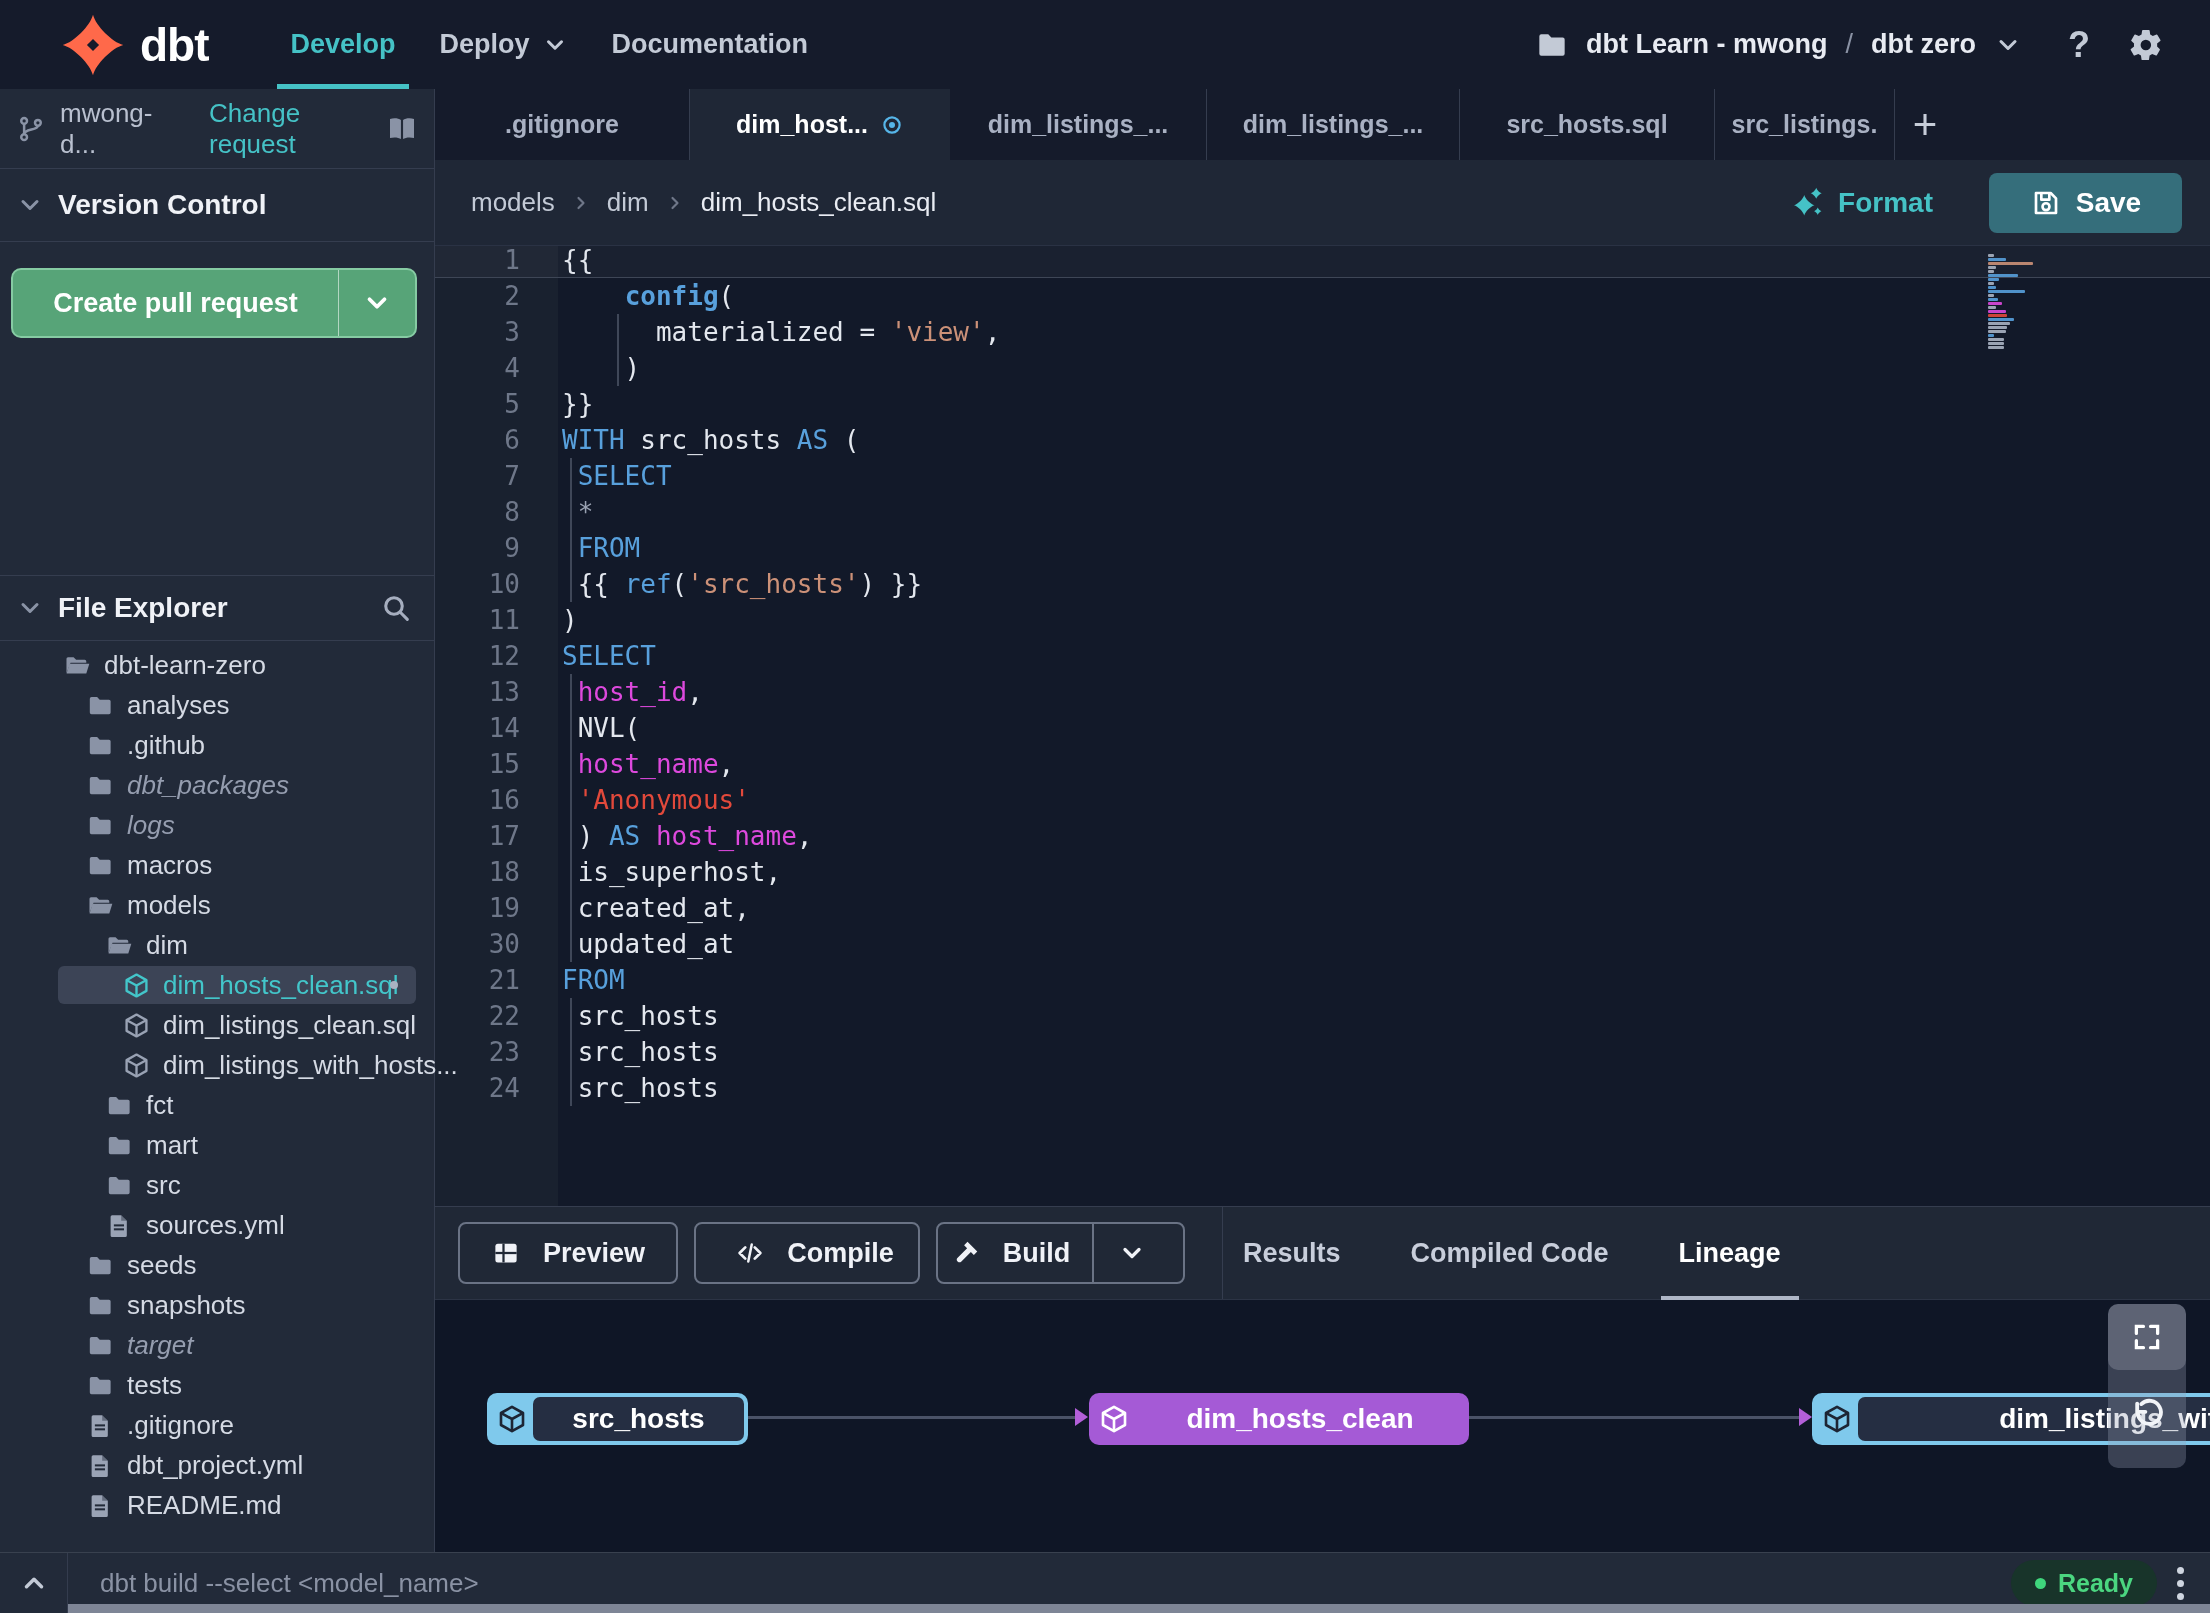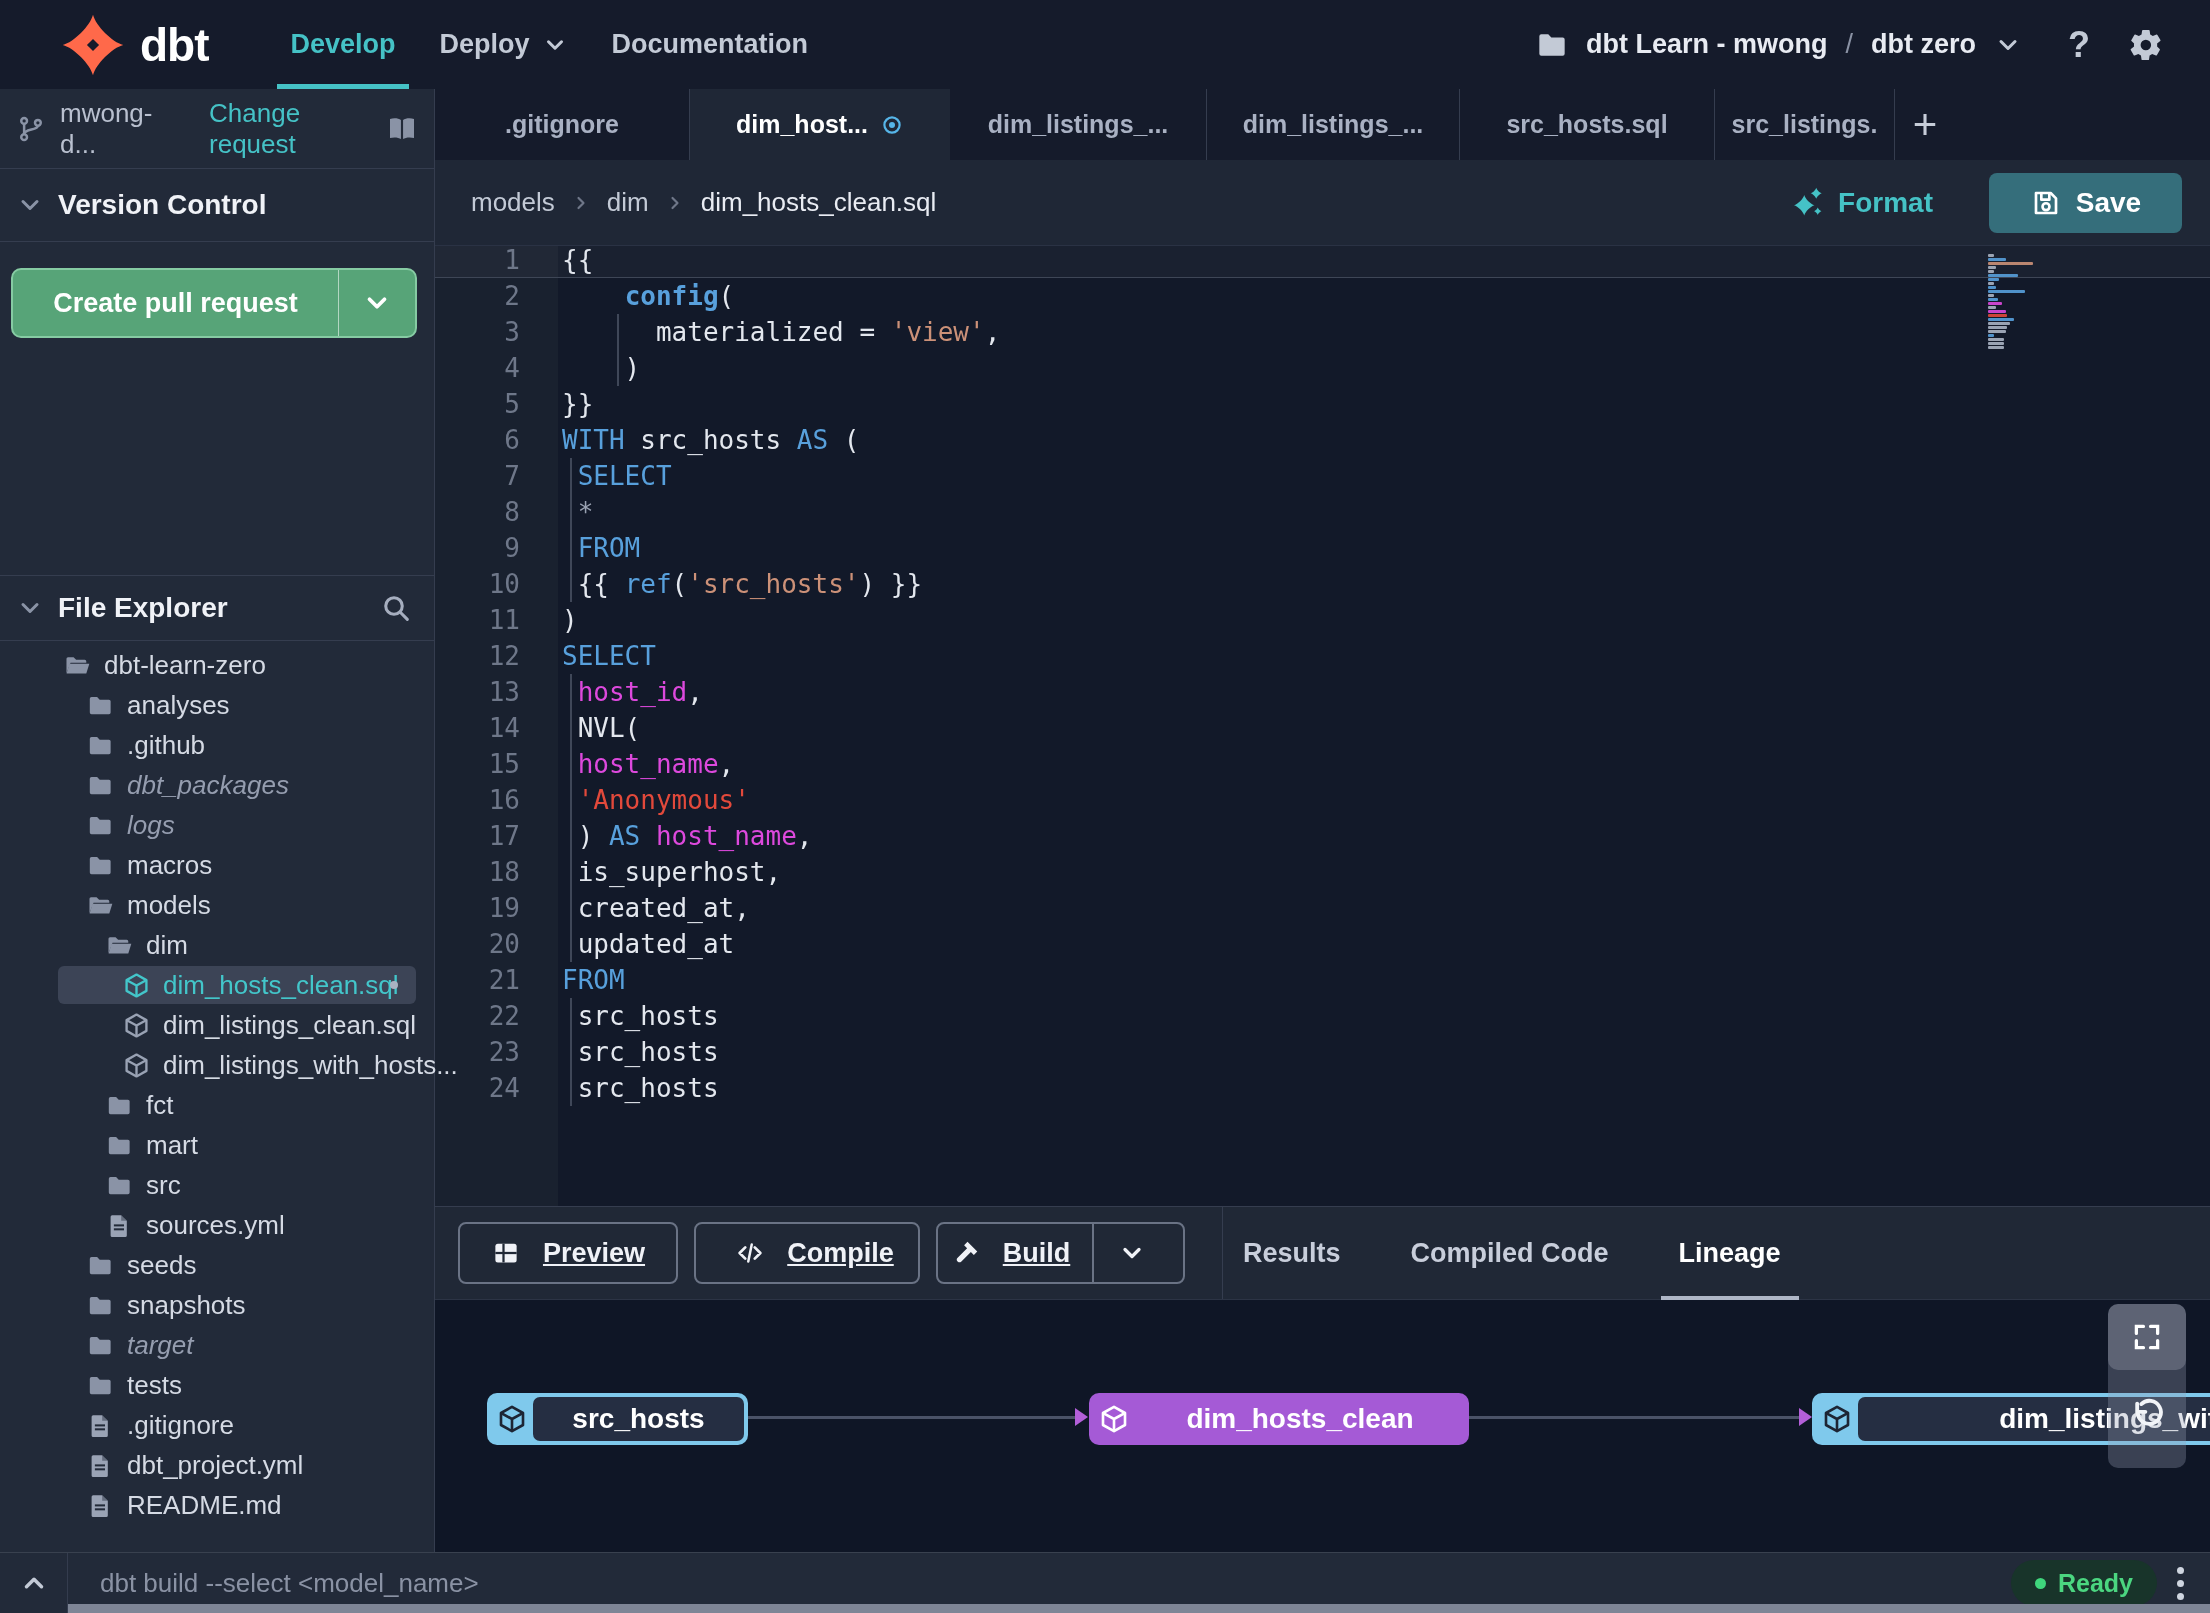--- a/index.html
+++ b/index.html
@@ -94,21 +94,21 @@
     box-shadow: inset 0 1px 0 #3e4656, inset 0 -1px 0 #3e4656; }
   .guide { position:absolute; width:2px; background:#3f4758; z-index:3; }
   .minimap { position:absolute; top:8px; left:1553px; width:54px; z-index:4; }
   .mm-row { height:3px; margin-bottom:1px; border-radius:1px; opacity:.9; }
 
   .action-bar { position:absolute; top:1117px; left:0; width:100%; height:94px;
     background:#202836; border-top:1px solid #353d4f; border-bottom:1px solid #2c3445;
     display:flex; align-items:center; }
   .pbtn { height:62px; border:2px solid #6a7385; border-radius:8px; display:flex;
     align-items:center; justify-content:center; gap:22px; font-size:27px; font-weight:600;
-    color:#f0f2f7; cursor:pointer;text-decoration:underline; }
+    color:#f0f2f7; cursor:pointer; }
   .pbtn .chev-seg { align-self:stretch; width:78px; display:flex; align-items:center;
     justify-content:center; border-left:2px solid #6a7385; }
   .ab-div { position:absolute; left:787px; top:0; bottom:0; width:1px; background:#353d4f; }
   .panel-tabs { display:flex; margin-left:58px; gap:70px; height:94px; }
   .ptab { height:94px; display:flex; align-items:center; font-size:27px; font-weight:600;
     color:#c8cedb; position:relative; cursor:pointer; white-space:nowrap; }
   .ptab.active { color:#fff; }
   .ptab.active::after { content:""; position:absolute; left:-18px; right:-18px; bottom:0;
     height:4px; background:#aeb6c6; }
 
@@ -540,21 +540,21 @@
         <div class="code-row"><span class="ln">10</span><span class="ct"><span style="color: rgb(227, 231, 238);"> {{ </span><span style="color: rgb(88, 160, 220);">ref</span><span style="color: rgb(227, 231, 238);">(</span><span style="color: rgb(204, 145, 120);">'src_hosts'</span><span style="color: rgb(227, 231, 238);">) }}</span></span></div>
         <div class="code-row"><span class="ln">11</span><span class="ct"><span style="color: rgb(227, 231, 238);">)</span></span></div>
         <div class="code-row"><span class="ln">12</span><span class="ct"><span style="color: rgb(88, 160, 220);">SELECT</span></span></div>
         <div class="code-row"><span class="ln">13</span><span class="ct"><span style="color: rgb(227, 231, 238);"> </span><span style="color: rgb(221, 73, 221);">host_id</span><span style="color: rgb(227, 231, 238);">,</span></span></div>
         <div class="code-row"><span class="ln">14</span><span class="ct"><span style="color: rgb(227, 231, 238);"> NVL(</span></span></div>
         <div class="code-row"><span class="ln">15</span><span class="ct"><span style="color: rgb(227, 231, 238);"> </span><span style="color: rgb(221, 73, 221);">host_name</span><span style="color: rgb(227, 231, 238);">,</span></span></div>
         <div class="code-row"><span class="ln">16</span><span class="ct"><span style="color: rgb(227, 231, 238);"> </span><span style="color: rgb(226, 73, 59);">'Anonymous'</span></span></div>
         <div class="code-row"><span class="ln">17</span><span class="ct"><span style="color: rgb(227, 231, 238);"> ) </span><span style="color: rgb(88, 160, 220);">AS</span><span style="color: rgb(227, 231, 238);"> </span><span style="color: rgb(221, 73, 221);">host_name</span><span style="color: rgb(227, 231, 238);">,</span></span></div>
         <div class="code-row"><span class="ln">18</span><span class="ct"><span style="color: rgb(227, 231, 238);"> is_superhost,</span></span></div>
         <div class="code-row"><span class="ln">19</span><span class="ct"><span style="color: rgb(227, 231, 238);"> created_at,</span></span></div>
-        <div class="code-row"><span class="ln">20</span><span class="ct"><span style="color: rgb(227, 231, 238);"> updated_at</span></span></div>
+        <div class="code-row"><span class="ln">30</span><span class="ct"><span style="color: rgb(227, 231, 238);"> updated_at</span></span></div>
         <div class="code-row"><span class="ln">21</span><span class="ct"><span style="color: rgb(88, 160, 220);">FROM</span></span></div>
         <div class="code-row"><span class="ln">22</span><span class="ct"><span style="color: rgb(227, 231, 238);"> src_hosts</span></span></div>
         <div class="code-row"><span class="ln">23</span><span class="ct"><span style="color: rgb(227, 231, 238);"> src_hosts</span></span></div>
         <div class="code-row"><span class="ln">24</span><span class="ct"><span style="color: rgb(227, 231, 238);"> src_hosts</span></span></div>
         <div class="guide" style="left: 182px; top: 72px; height: 72px;"></div>
         <div class="guide" style="left: 135px; top: 216px; height: 144px;"></div>
         <div class="guide" style="left: 135px; top: 432px; height: 288px;"></div>
         <div class="guide" style="left: 135px; top: 756px; height: 108px;"></div>
       </div>
     <div class="minimap" id="minimap">

